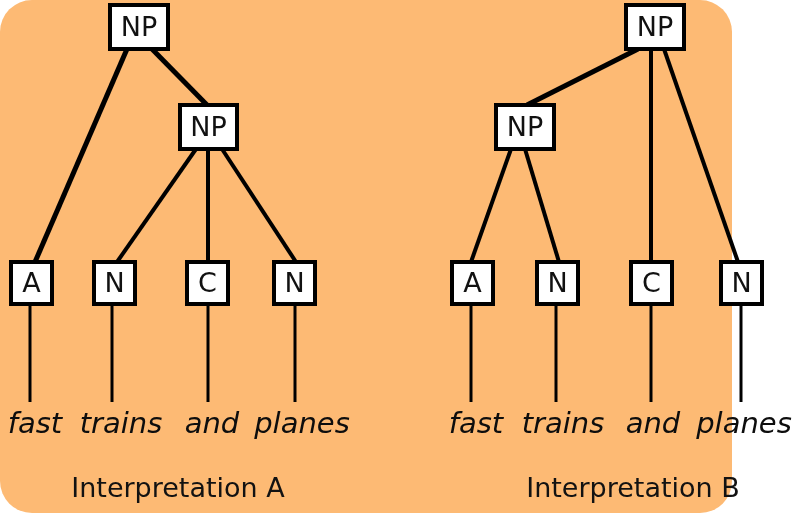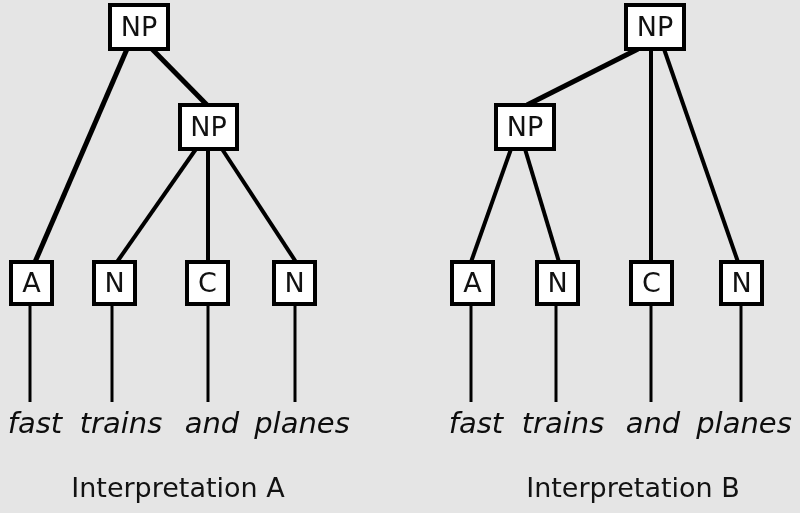--- a/index.html
+++ b/index.html
@@ -9,23 +9,24 @@
   }
   body {
     width: 800px;
     height: 513px;
     overflow: hidden;
     font-family: "DejaVu Sans", "Liberation Sans", sans-serif;
     color: #000000;
   }
   #canvas {
     position: relative;
-    width: 800px;
+    width: 732px;
     height: 513px;
-    background: #e5e5e5;
+    background: #fdba74;
+    border-radius: 32px;
   }
   svg.tree-layer {
     position: absolute;
     left: 0;
     top: 0;
     width: 800px;
     height: 513px;
   }
   .edge-line {
     stroke: #000000;

